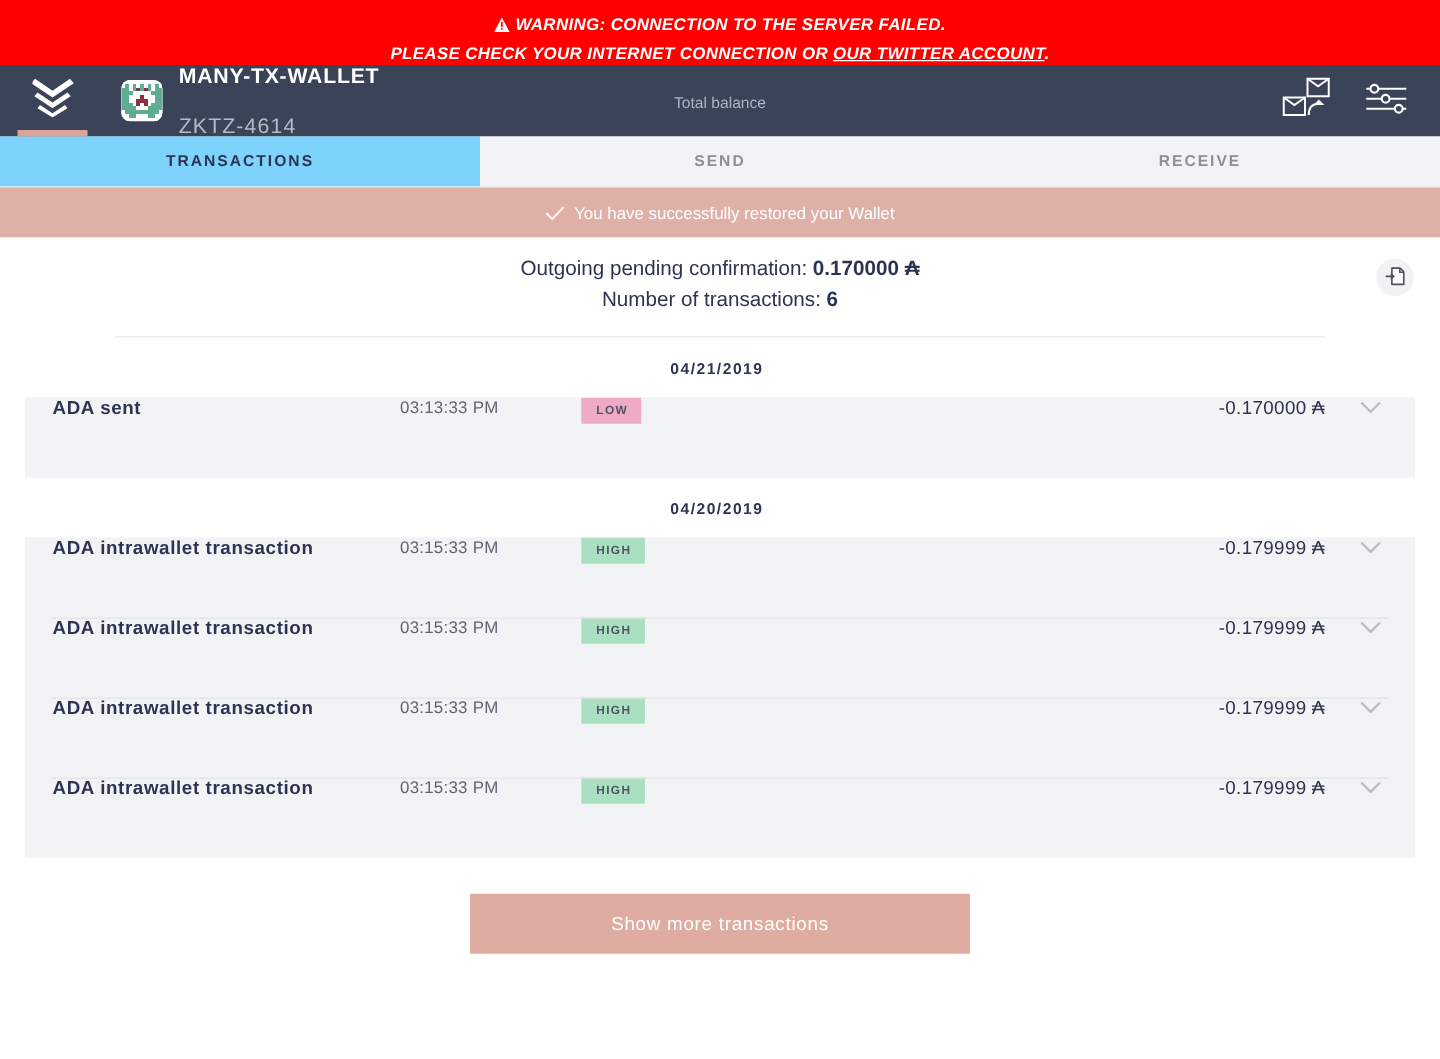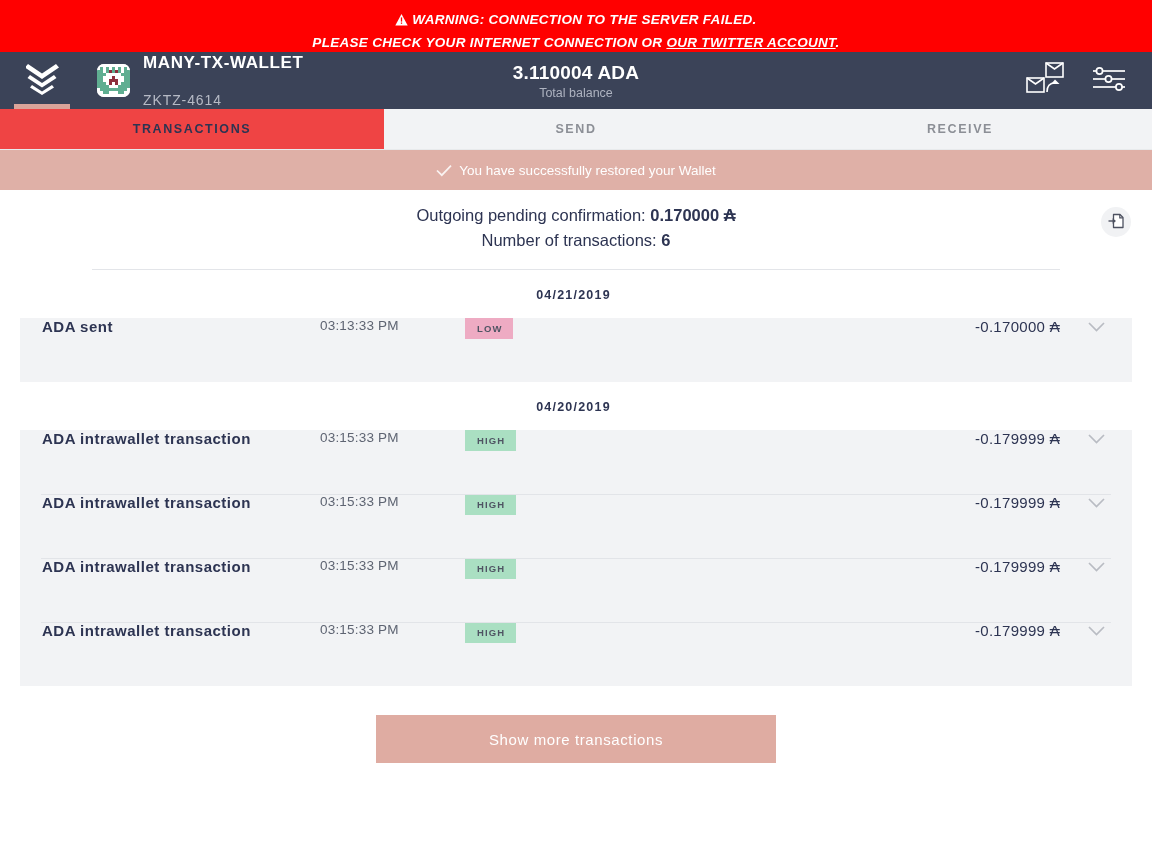--- a/index.html
+++ b/index.html
@@ -79,21 +79,21 @@
     line-height: 1.25;
   }
   .wallet-title {
     color: #ffffff;
     font-size: 17px;
     font-weight: bold;
     letter-spacing: 0.6px;
   }
   .wallet-sub {
     color: #b6bac5;
-    font-size: 14px;
+    font-size: 17px;
     letter-spacing: 0.9px;
     margin-top: 19px;
   }
   .balance-block {
     position: absolute;
     left: 0; right: 0;
     text-align: center;
     pointer-events: none;
   }
   .balance-amount {
@@ -148,21 +148,21 @@
     justify-content: center;
     font-size: 12.5px;
     font-weight: bold;
     letter-spacing: 1.6px;
     color: #8c8f96;
     cursor: pointer;
     background: #f2f3f5;
     box-sizing: border-box;
   }
   .tab.active {
-    background: #ef4444;
+    background: #7dd3fc;
     color: #2d3452;
   }
 
   
   .notification {
     background: #dfb0a7;
     height: 40px;
     display: flex;
     align-items: center;
     justify-content: center;
@@ -374,21 +374,20 @@
         </g>
       </svg>
     </div>
     <div class="wallet-names">
       <div class="wallet-title">MANY-TX-WALLET</div>
       <div class="wallet-sub">ZKTZ-4614</div>
     </div>
   </div>
 
   <div class="balance-block">
-    <div class="balance-amount">3.110004 ADA</div>
     <div class="balance-label">Total balance</div>
   </div>
 
   <div class="topbar-actions">
     <button class="icon-btn">
       <span>
         <svg width="42" height="38" viewBox="0 0 42 38">
           <g fill="none" stroke="#ffffff" stroke-width="1.6">
             <rect x="22" y="3" width="17" height="14"></rect>
             <path d="M22 3 L30.5 9 L39 3"></path>

